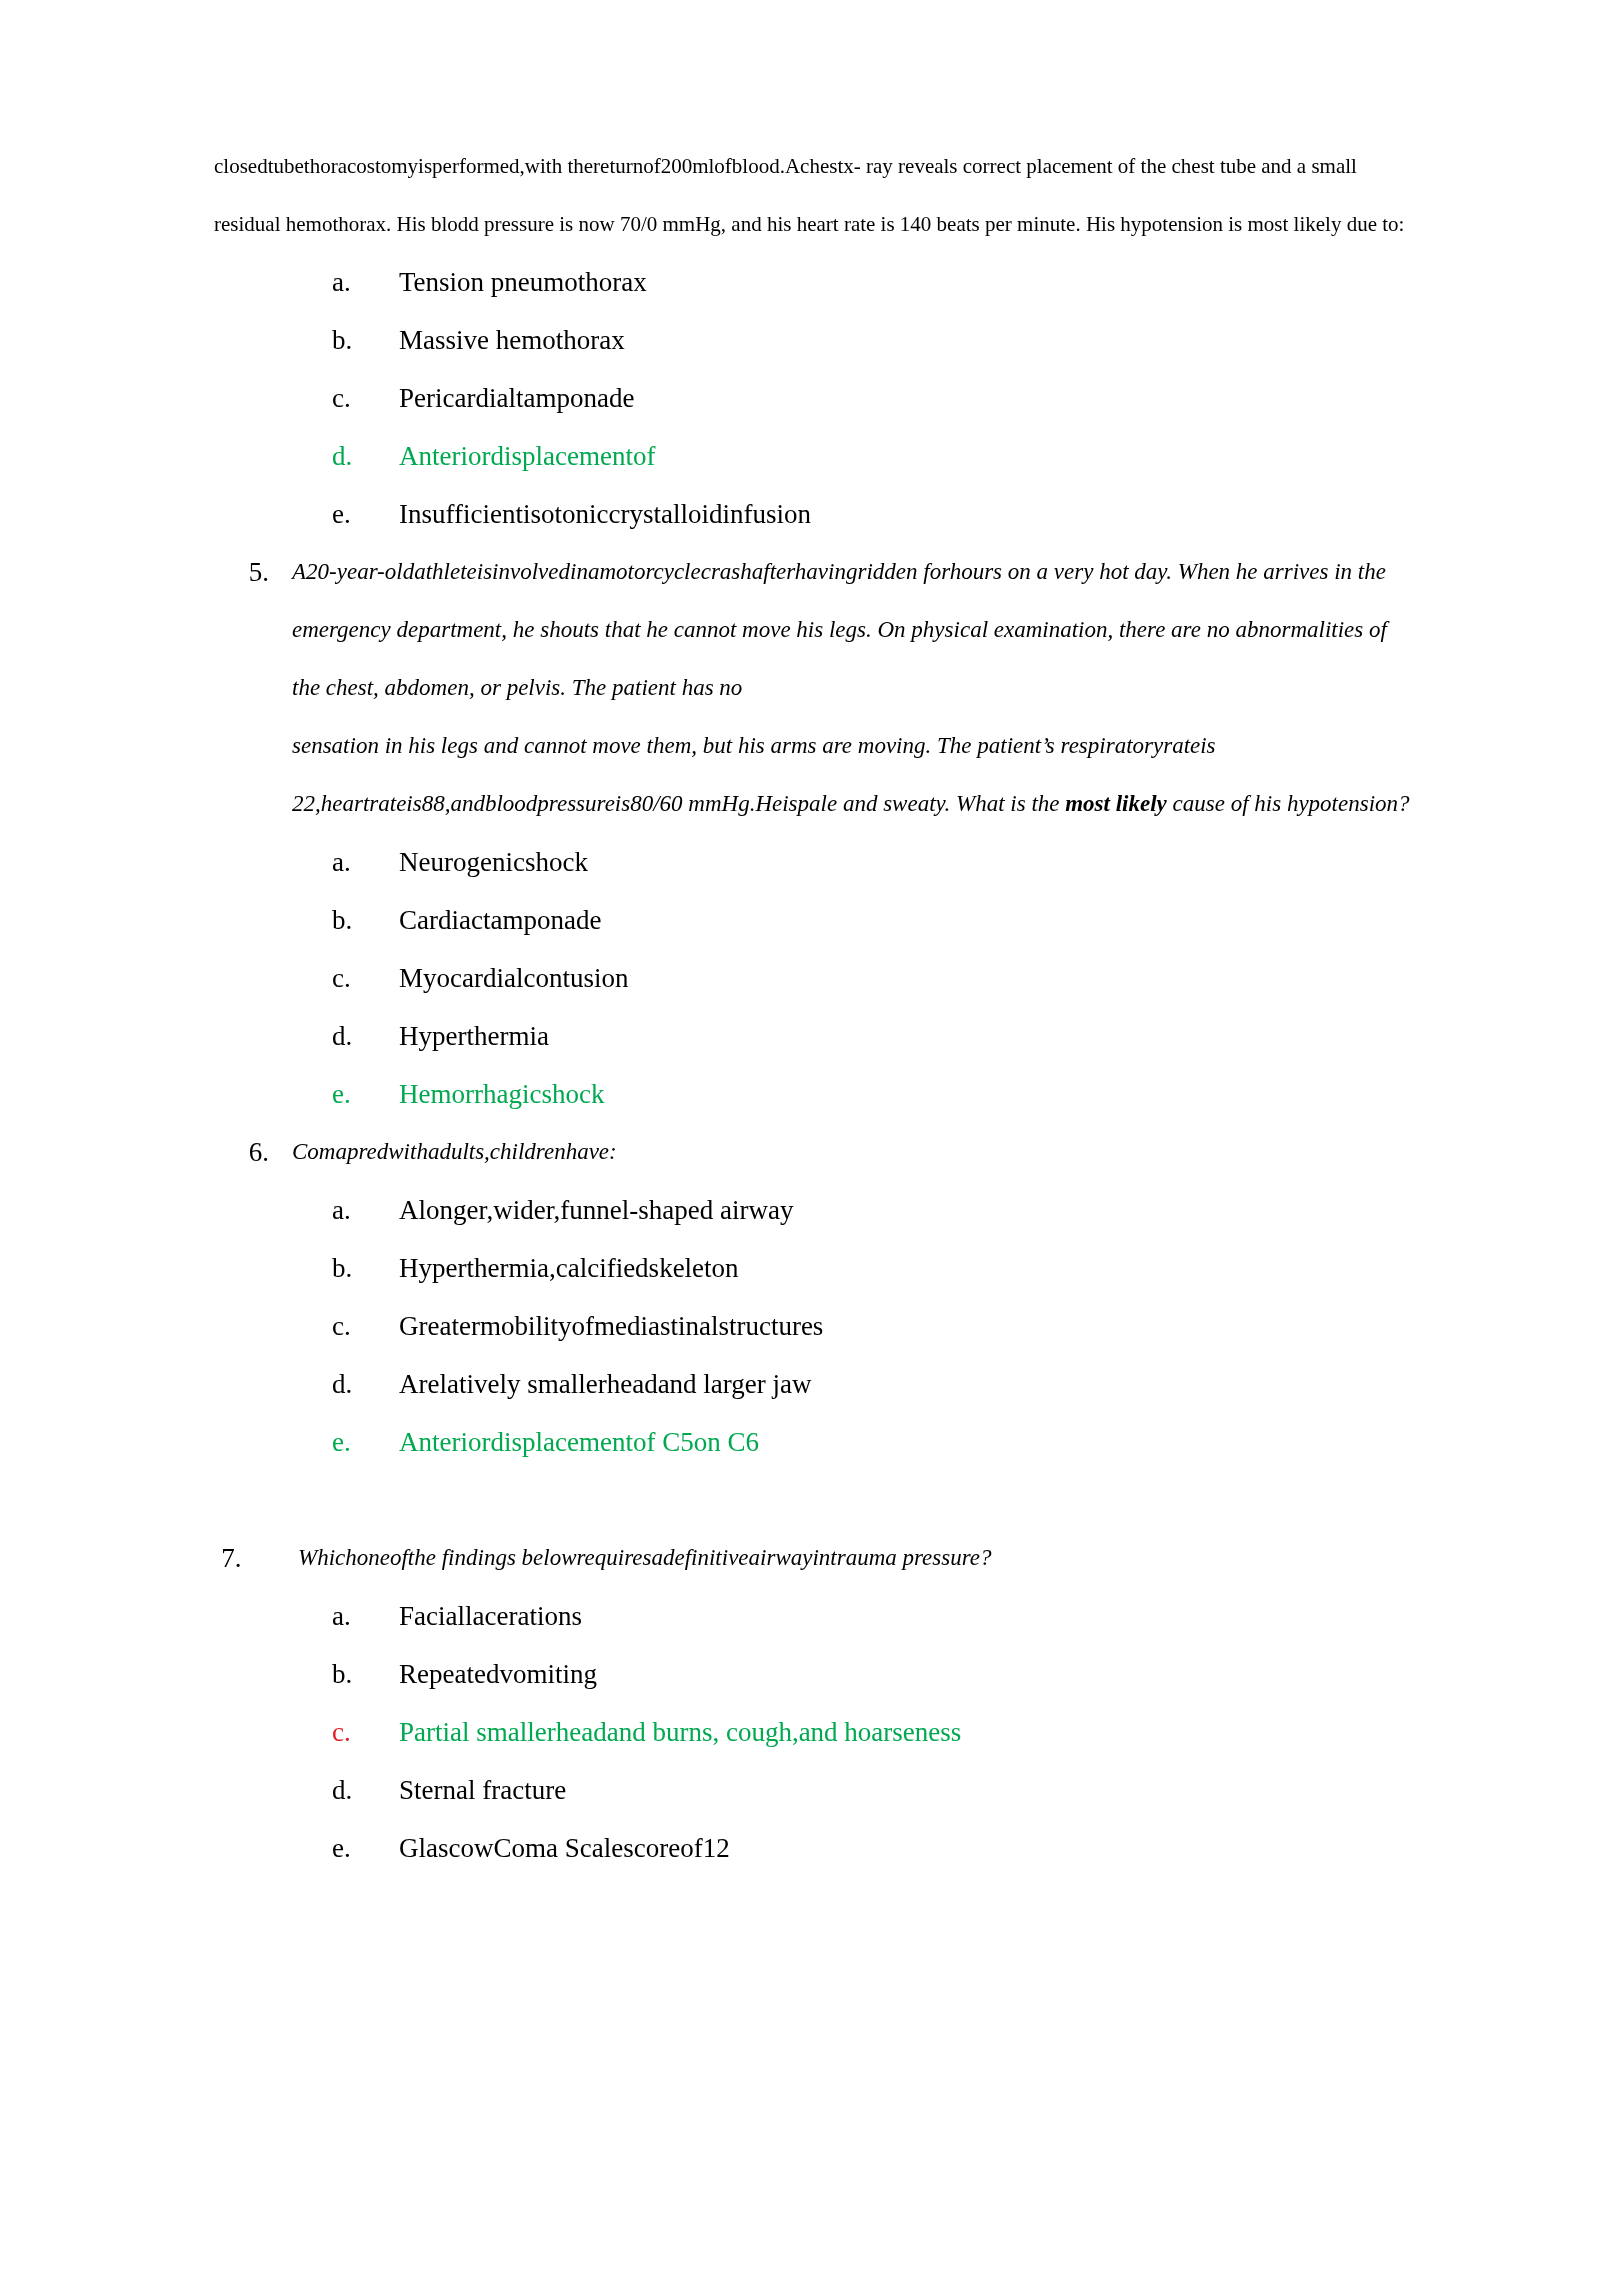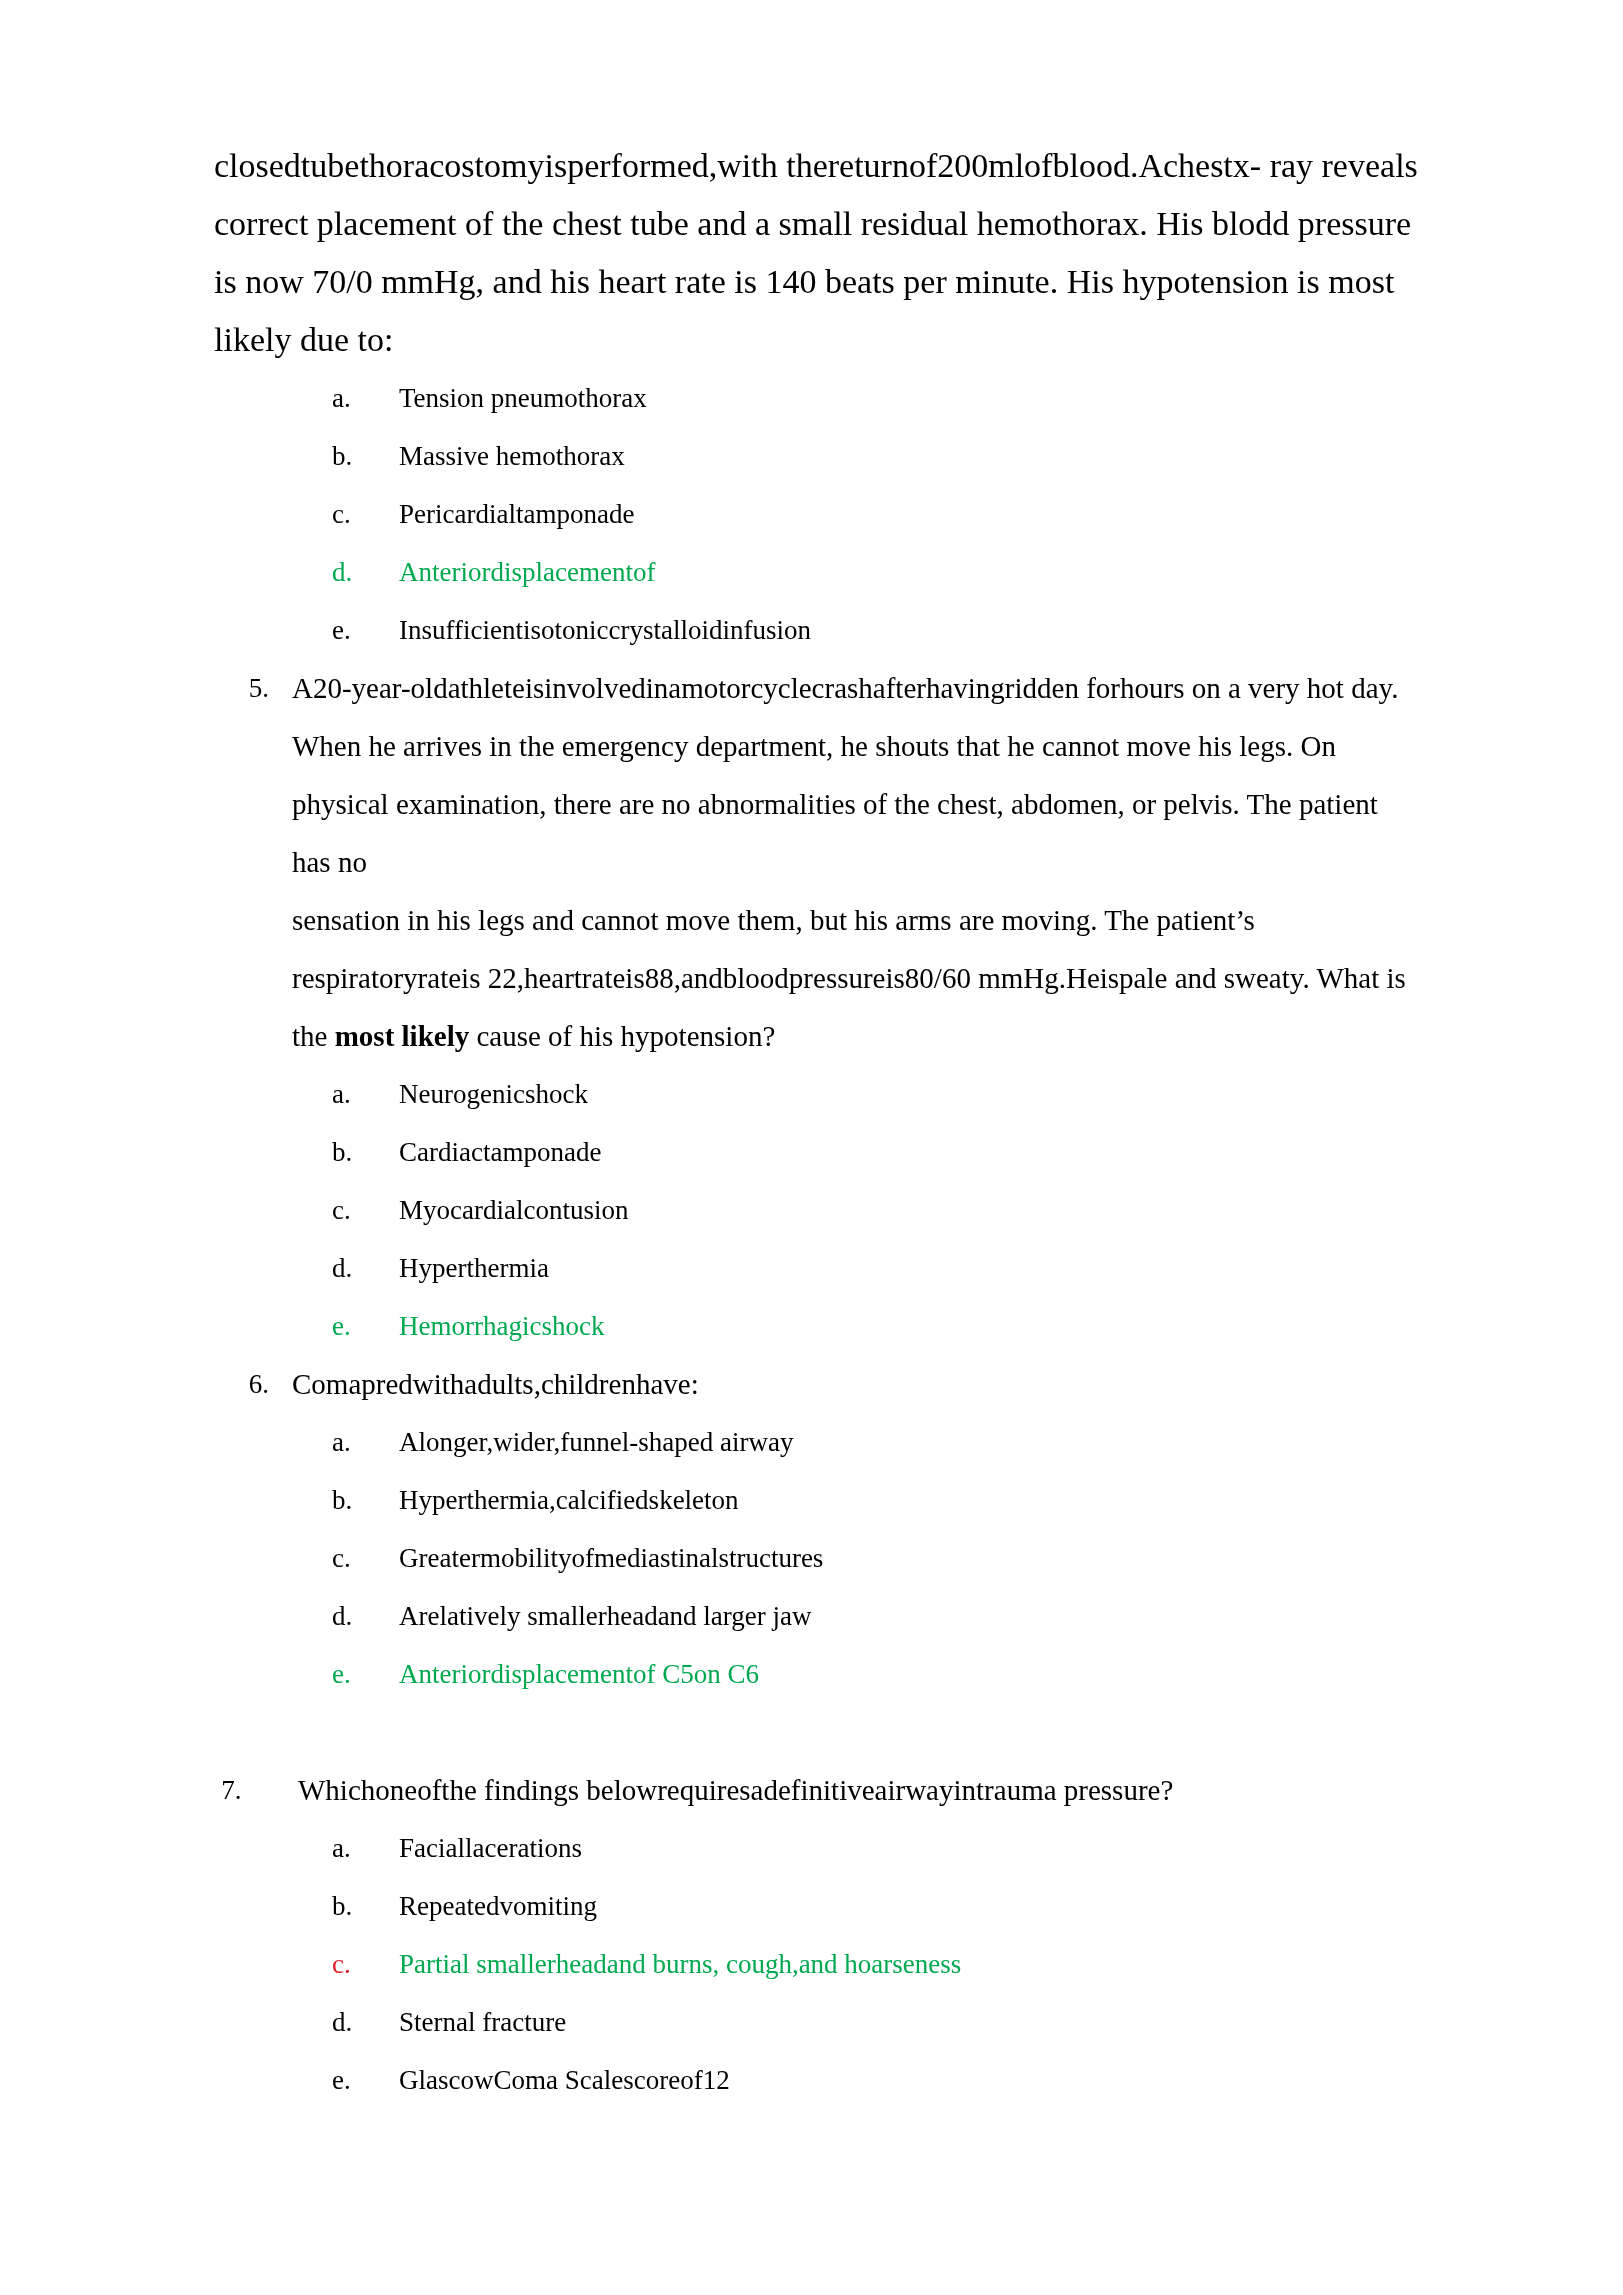--- a/index.html
+++ b/index.html
@@ -20,41 +20,42 @@
     padding: 0;
     box-sizing: border-box;
   }
   .content {
     position: absolute;
     left: 214px;
     top: 137px;
     width: 1206px;
   }
   .para {
-    font-size: 34px;
+    font-size: 21px;
     line-height: 58px;
     text-align: left;
   }
   .qblock {
     position: relative;
     margin-top: 0;
   }
   .qnum {
     position: absolute;
     left: 0;
     top: 0;
     width: 55px;
     text-align: right;
     font-size: 27px;
     line-height: 58px;
   }
   .qbody {
     margin-left: 78px;
-    font-size: 29px;
-    line-height: 58px;
+    font-size: 23px;
+    line-height: 58px;
+    font-style: italic;
   }
   .qbody-wide {
     margin-left: 84px;
   }
   .options {
     margin: 0;
     padding: 0;
     list-style: none;
   }
   .opt {

